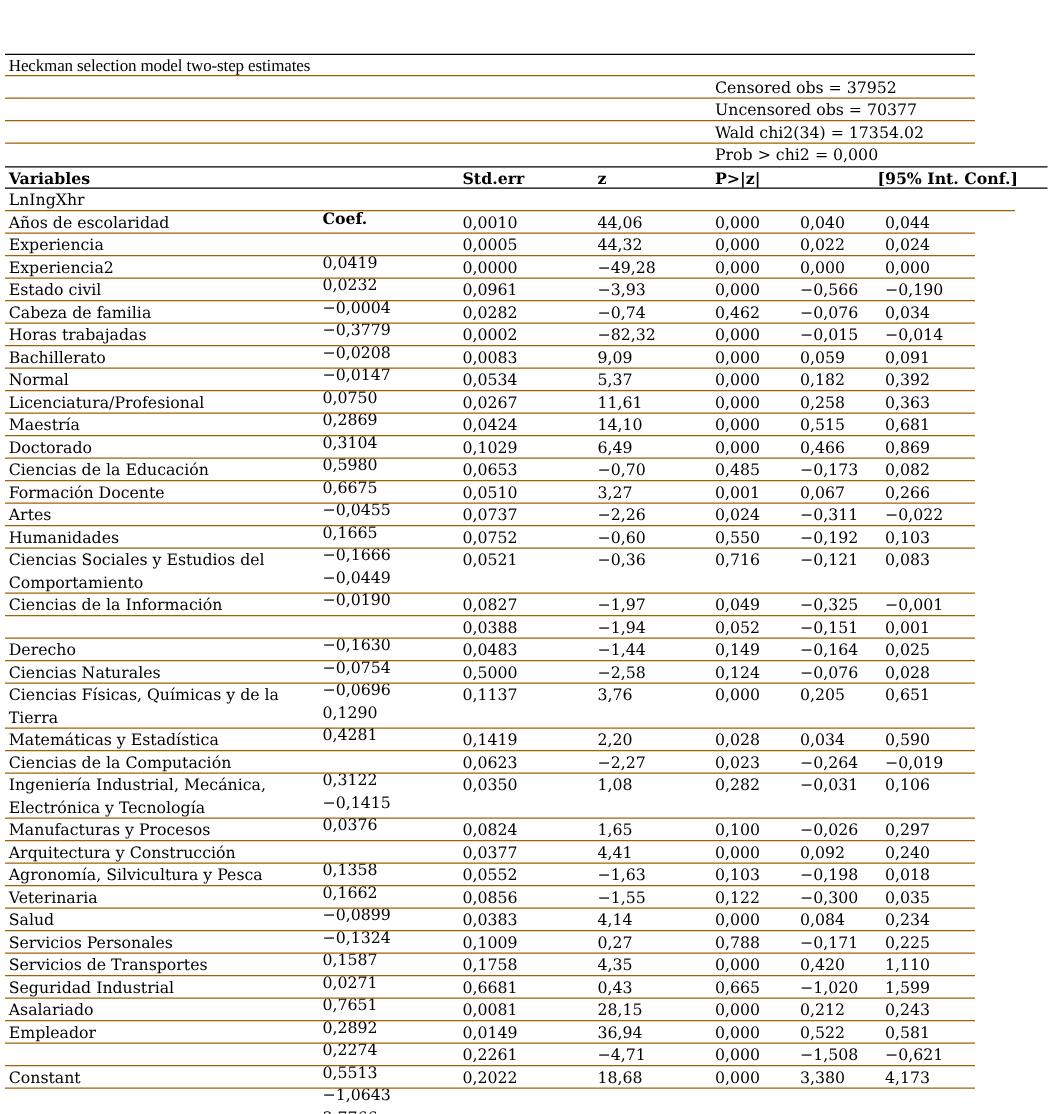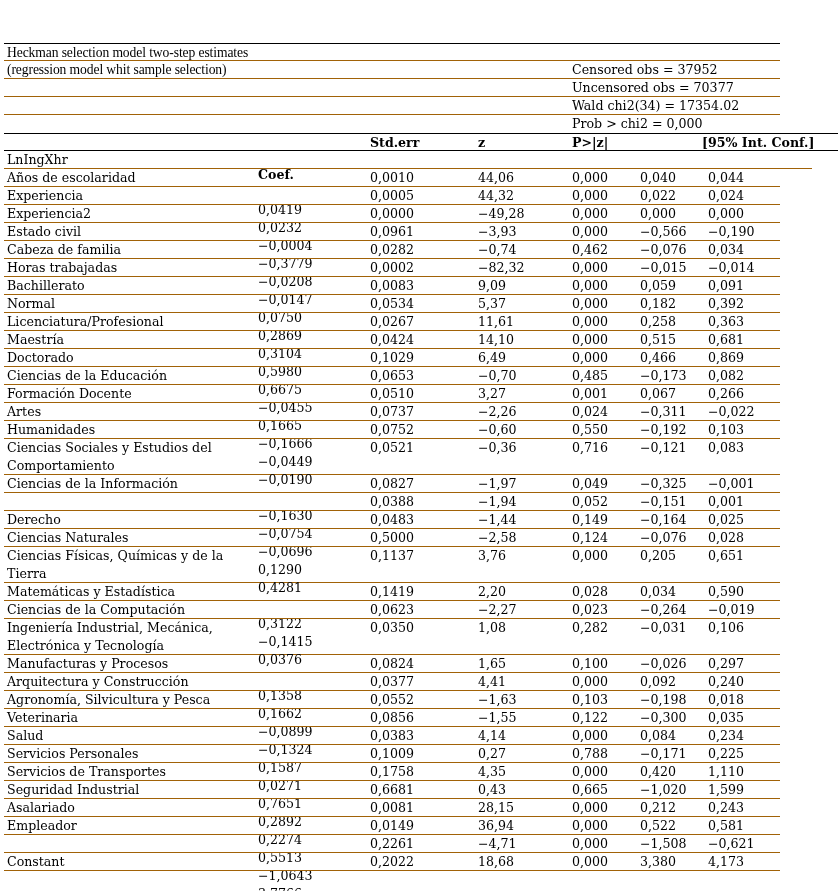--- a/index.html
+++ b/index.html
@@ -87,34 +87,34 @@
   </style>
 </head>
 <body>
 
 <div class="page">
 
   <div class="row hdr-row first">
     <span class="hdr-left">Heckman selection model two-step estimates</span>
   </div>
   <div class="row hdr-row">
-    <span class="hdr-left">(regression model whit sample selection)</span>
     <span class="hdr-right">Censored obs = 37952</span>
   </div>
   <div class="row hdr-row">
     <span class="hdr-right">Uncensored obs = 70377</span>
   </div>
   <div class="row hdr-row">
     <span class="hdr-right">Wald chi2(34) = 17354.02</span>
   </div>
   <div class="row hdr-row" style="border-bottom:none;">
     <span class="hdr-right">Prob &gt; chi2 = 0,000</span>
   </div>
 
   <div class="row colhead">
+    <span class="cell c-var">Variables</span>
     <span class="cell c-coef">Coef.</span>
     <span class="cell c-se">Std.err</span>
     <span class="cell c-z">z</span>
     <span class="cell c-p">P&gt;|z|</span>
     <span class="cell c-hi">[95% Int. Conf.]</span>
   </div>
 
   <div class="row sub-row">
     <span class="cell c-var">LnIngXhr</span>
   </div>

